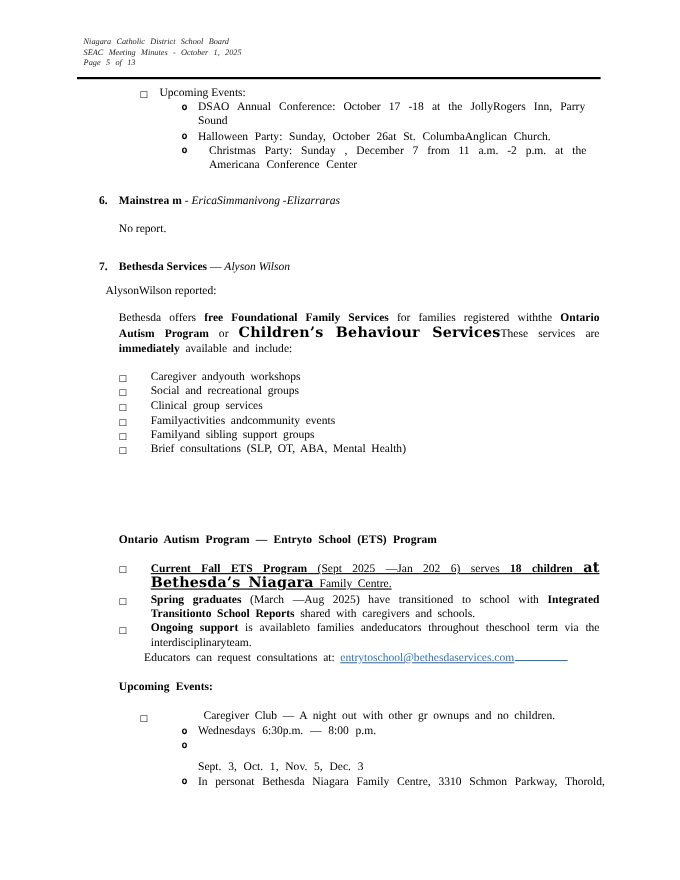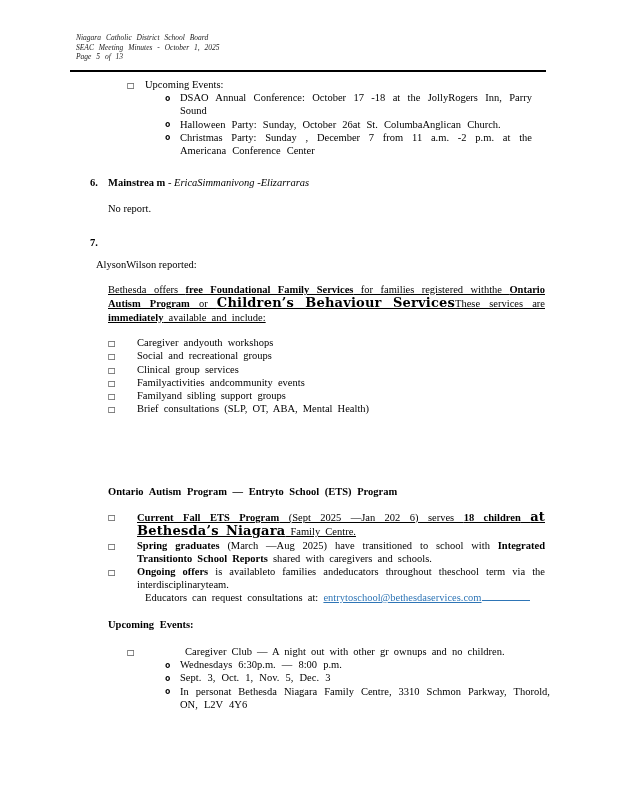--- a/index.html
+++ b/index.html
@@ -20,21 +20,21 @@
   .bcol-svc{flex:0 0 29px;}
   .sq{font-family:"DejaVu Sans",sans-serif;font-size:8px;position:relative;top:1px;}
   .oo{font-family:"DejaVu Sans Mono",monospace;font-size:9px;font-weight:bold;position:relative;top:0.5px;}
   .txt{text-align:justify;word-spacing:2.5px;}
   .ev .txt{word-spacing:3.5px;}
   .b{font-weight:bold;}
   .i{font-style:italic;}
   .big{font-family:"DejaVu Serif",serif;font-weight:bold;font-size:13px;letter-spacing:0.2px;}
   .link{color:#2e75b6;text-decoration:underline;cursor:pointer;}
   .ulext{display:inline-block;width:48px;border-bottom:1px solid #2e75b6;height:10px;}
-  .jus{text-align:justify;word-spacing:2.5px;text-decoration:underline;}
+  .jus{text-align:justify;word-spacing:2.5px;}
   .gap13{line-height:13.3px;}
 </style>
 </head>
 <body>
 
 <div class="page">
 
   <div class="hdr">
     <div>Niagara Catholic District School Board</div>
     <div>SEAC Meeting Minutes - October 1, 2025</div>
@@ -51,32 +51,33 @@
     <div class="row gap13">
       <span class="bcol-o oo">o</span>
       <span class="txt" style="width:352px;">DSAO Annual Conference: October 17 -18 at the JollyRogers Inn, Parry Sound</span>
     </div>
     <div class="row gap13">
       <span class="bcol-o oo">o</span>
       <span class="txt" style="width:352px;">Halloween Party: Sunday, October 26at St. ColumbaAnglican Church.</span>
     </div>
     <div class="row gap13">
       <span class="bcol-o oo">o</span>
-      <span class="txt" style="width:352px;">Christmas Party: Sunday , December 7 from 11 a.m. -2 p.m. at the Americana Conference Center</span>
+      <span class="txt" style="width:352px;margin-left:10px;">Christmas Party: Sunday , December 7 from 11 a.m. -2 p.m. at the Americana Conference Center</span>
     </div>
   </div>
 
   <div class="abs row" style="top:176px;left:90px;width:456px;">
     <span class="num">6.</span>
     <span><span class="b">Mainstrea m</span><span> - </span><span class="i">EricaSimmanivong -Elizarraras</span></span>
   </div>
   <div class="abs" style="top:202px;left:108px;">No report.</div>
 
   <div class="abs row" style="top:236px;left:90px;width:456px;">
     <span class="num">7.</span>
+    <span><span class="b">Bethesda Services</span><span> — </span><span class="i">Alyson Wilson</span></span>
   </div>
 
   <div class="abs" style="top:258px;left:96px;">AlysonWilson reported:</div>
 
   <div class="abs jus" style="top:283px;left:108px;width:437px;">
     <span>Bethesda offers </span><span class="b">free Foundational Family Services</span><span> for families registered withthe </span><span class="b">Ontario Autism Program</span><span> or </span><span class="big">Children’s Behaviour Services</span><span>These services are </span><span class="b">immediately</span><span> available and include:</span>
   </div>
 
   <div class="abs" style="top:336px;left:108px;width:430px;">
     <div class="row gap13">
@@ -112,43 +113,43 @@
     <div class="row gap13">
       <span class="bcol-svc sq">□</span>
       <span class="txt" style="width:408px;text-decoration:underline;"><span class="b">Current Fall ETS Program</span><span> (Sept 2025 —Jan 202 6) serves </span><span class="b">18 children</span><span> </span><span class="big">at Bethesda’s Niagara</span><span> Family Centre.</span></span>
     </div>
     <div class="row gap13">
       <span class="bcol-svc sq">□</span>
       <span class="txt" style="width:408px;"><span class="b">Spring graduates</span><span> (March —Aug 2025) have transitioned to school with </span><span class="b">Integrated Transitionto School Reports</span><span> shared with caregivers and schools.</span></span>
     </div>
     <div class="row gap13">
       <span class="bcol-svc sq">□</span>
-      <span class="txt" style="width:408px;"><span class="b">Ongoing offers</span><span> is availableto families andeducators throughout theschool term via the interdisciplinaryteam.</span></span>
+      <span class="txt" style="width:408px;"><span class="b">Ongoing support</span><span> is availableto families andeducators throughout theschool term via the interdisciplinaryteam.</span></span>
     </div>
   </div>
 
-  <div class="abs" style="top:590px;left:145px;word-spacing:2.5px;">
+  <div class="abs" style="top:590px;left:131px;word-spacing:2.5px;">
     <span>Educators can request consultations at: </span><span class="link">entrytoschool@bethesdaservices.com</span><span class="ulext"></span>
   </div>
 
   <div class="abs b" style="top:618px;left:108px;word-spacing:3px;">Upcoming Events:</div>
 
   <div class="abs row" style="top:645px;left:127px;width:418px;">
     <span class="bcol-sq sq">□</span>
     <span class="txt" style="width:400px;margin-left:40px;">Caregiver Club — A night out with other gr ownups and no children.</span>
   </div>
 
   <div class="abs ev" style="top:658px;left:165px;width:385px;">
     <div class="row gap13">
       <span class="bcol-o oo">o</span>
       <span class="txt" style="width:370px;">Wednesdays 6:30p.m. — 8:00 p.m.</span>
     </div>
     <div class="row gap13">
       <span class="bcol-o oo">o</span>
-      <span class="txt" style="width:370px;">Sept. 3, Oct. 1, Nov. 5, Dec. 3</span>
+      <span class="txt" style="width:370px;margin-top:20px;">Sept. 3, Oct. 1, Nov. 5, Dec. 3</span>
     </div>
     <div class="row gap13">
       <span class="bcol-o oo">o</span>
       <span class="txt" style="width:370px;">In personat Bethesda Niagara Family Centre, 3310 Schmon Parkway, Thorold, ON, L2V 4Y6</span>
     </div>
   </div>
 
 </div>
 
 </body></html>

